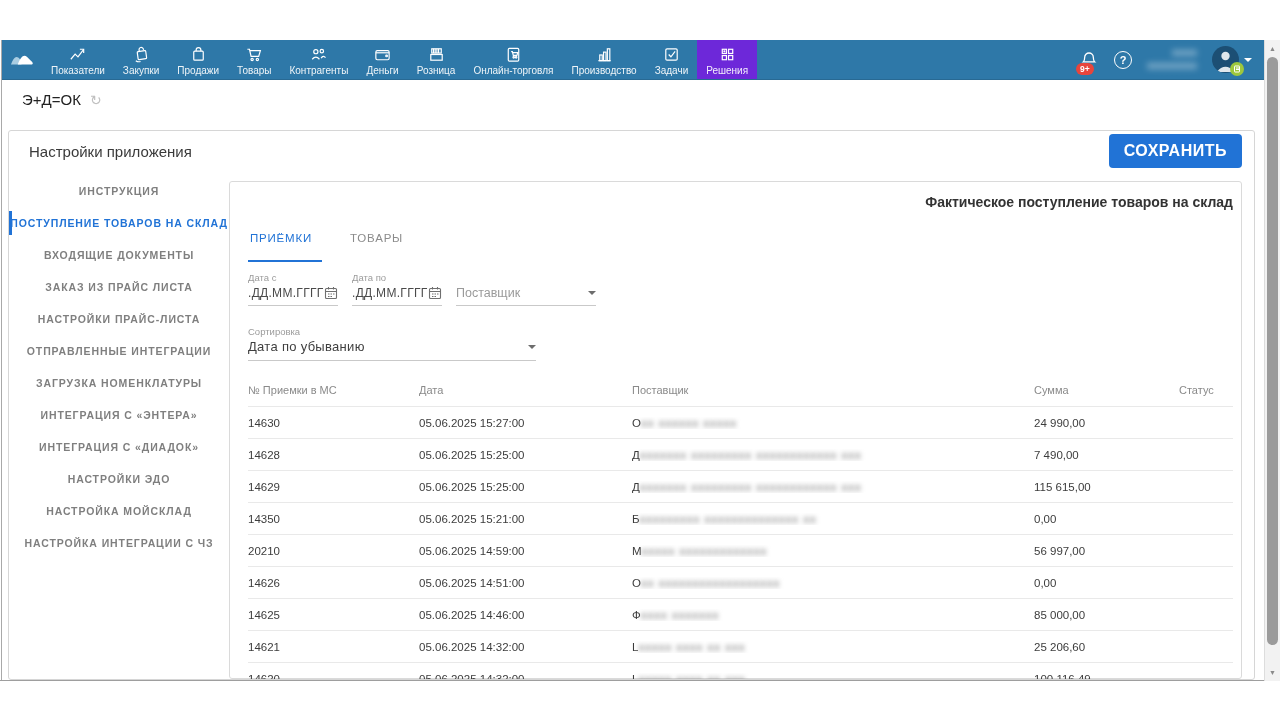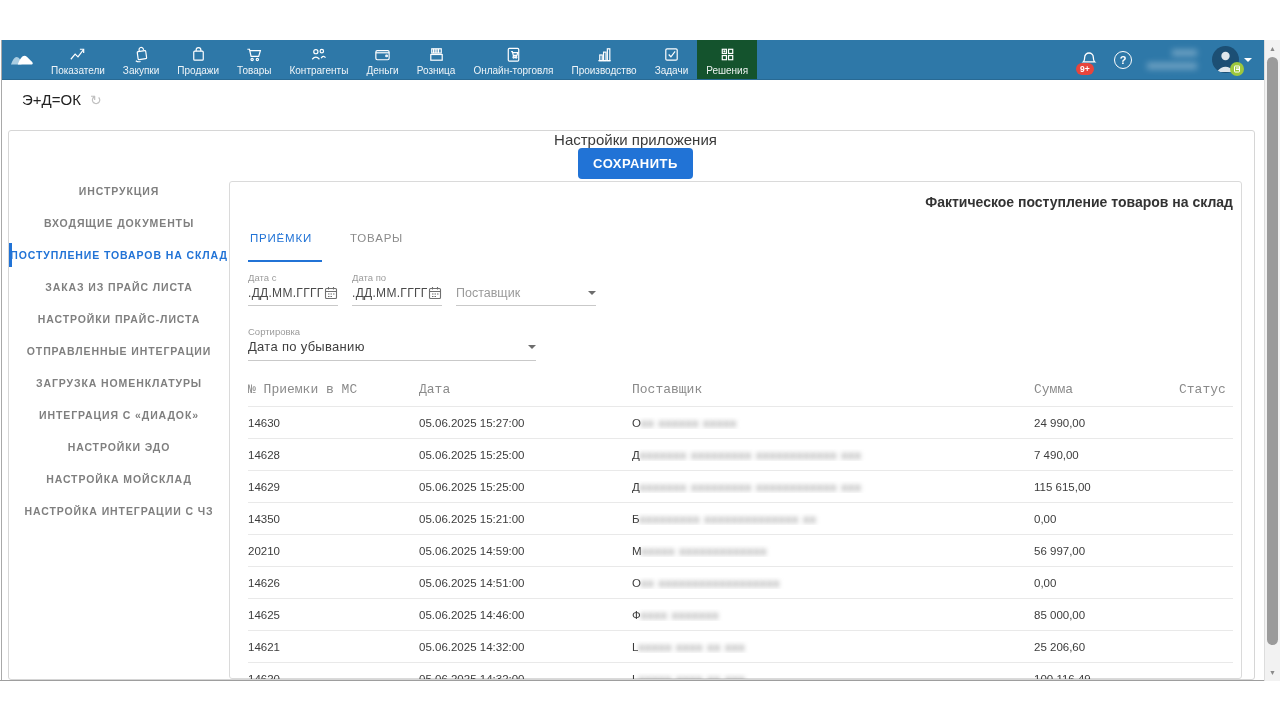--- a/index.html
+++ b/index.html
@@ -10,21 +10,21 @@
   
   .win-left { position:absolute; left:1px; top:40px; width:1px; height:641px; background:#a9a9a9; }
   .win-bottom { position:absolute; left:0; top:680px; width:1280px; height:1px; background:#9e9e9e; }
 
   
   .topbar { position:absolute; left:2px; top:40px; width:1262px; height:40px;
     background:#2e78a8; display:flex; align-items:stretch; border-bottom:1px solid rgba(0,0,0,.12); }
   .logo-box { width:40px; display:flex; align-items:center; justify-content:center; }
   .nav-item { display:flex; flex-direction:column; align-items:center; justify-content:center;
     padding:3px 9px 2px; cursor:pointer; }
-  .nav-item.active { background:#14532d; }
+  .nav-item.active { background:#6d28d9; }
   .nav-item .nicon { height:19px; display:flex; align-items:center; }
   .nav-item .nicon svg { width:19px; height:19px; }
   .nav-item .nlabel { font-size:10px; color:rgba(255,255,255,.92); margin-top:1px; white-space:nowrap; }
   .topbar-right { margin-left:auto; display:flex; align-items:center; gap:15px; padding-right:12px; }
   .bell-wrap { position:relative; width:20px; height:20px; }
   .bell-wrap svg { width:20px; height:20px; }
   .bell-badge { position:absolute; left:-3px; bottom:-5px; background:#e8453c; color:#fff;
     font-size:8.5px; font-weight:700; border-radius:8px; padding:1.5px 4px; line-height:1; }
   .help-circle { width:18px; height:18px; border:1.5px solid #fff; border-radius:50%;
     color:#fff; font-size:11px; font-weight:700; display:flex; align-items:center; justify-content:center; }
@@ -43,24 +43,24 @@
 
   
   .ws-row { position:absolute; left:22px; top:91px; display:flex; align-items:center; gap:9px; }
   .ws-title { font-size:15px; font-weight:400; color:#222; }
   .refresh-ic { color:#c0c0c0; font-size:14px; line-height:1; }
 
   
   .main-card { position:absolute; left:8px; top:130px; width:1247px; height:550px;
     background:#fff; border:1px solid #d6d6d6; border-radius:3px; overflow:hidden; }
   .card-header { height:40px; display:flex; align-items:center; justify-content:space-between;
-    padding:0 12px 0 20px;flex-direction:column; }
+    padding:0 12px 0 20px; }
   .panel-title { font-size:15px; color:#3a3a3a; }
   .save-btn { background:#2173d6; color:#fff; border:none; border-radius:4px;
-    font-family:inherit; font-size:13px; font-weight:700; letter-spacing:.5px;
+    font-family:inherit; font-size:16px; font-weight:700; letter-spacing:.5px;
     padding:8px 15px; cursor:pointer; }
   .card-body { display:flex; }
   .side-nav { width:220px; flex:none; padding-top:4px; }
   .side-item { position:relative; height:32px; display:flex; align-items:center; justify-content:center;
     text-align:center; padding:0 6px; font-size:10.5px; font-weight:600; letter-spacing:.9px;
     color:#7f7f7f; cursor:pointer; white-space:nowrap; }
   .side-item.active { color:#2173d6; }
   .side-item.active::before { content:''; position:absolute; left:0; top:4px; bottom:4px;
     width:3px; background:#2173d6; }
 
@@ -83,21 +83,21 @@
   .cal-ic svg { width:14px; height:14px; display:block; }
   .caret-g { width:0; height:0; border-left:4px solid transparent; border-right:4px solid transparent;
     border-top:4.5px solid #6d6d6d; }
   .sort-field { width:288px; margin-top:18px; border-bottom:1px solid #c9c9c9; padding-bottom:6px; }
   .sort-field .fvalue { font-size:13px; color:#3f3f3f; margin-top:2px; }
 
   
   .table { margin-top:12px; }
   .trow { display:flex; align-items:center; height:32px; border-bottom:1px solid #e9e9e9;
     font-size:11.5px; color:#3c3c3c; }
-  .trow.thead { height:34px; font-size:13px; color:#8a8a8a;font-family:Liberation Mono, monospace; }
+  .trow.thead { height:34px; font-size:11px; color:#8a8a8a; }
   .c1 { width:171px; } .c2 { width:213px; } .c3 { width:402px; overflow:hidden; white-space:nowrap; }
   .c4 { width:145px; } .c5 { flex:1; }
   .blur-sm { filter:blur(2.6px); color:#6a6a6a; letter-spacing:1px; }
 
   
   .scrollbar { position:absolute; right:0; top:40px; width:16px; height:641px;
     background:#f2f2f2; border-left:1px solid #ddd; }
   .sb-arrow { position:absolute; left:0; width:15px; height:15px; color:#8a8a8a; font-size:7px;
     display:flex; align-items:center; justify-content:center; }
   .sb-up { top:1px; } .sb-down { bottom:1px; }
@@ -286,44 +286,47 @@
       <button class="save-btn">СОХРАНИТЬ</button>
     </div>
     <div class="card-body">
 
       <div class="side-nav">
 
           <div class="side-item">
             <span>ИНСТРУКЦИЯ</span>
           </div>
 
-          <div class="side-item">
-            <span>ВХОДЯЩИЕ ДОКУМЕНТЫ</span>
-          </div>
-
           <div class="side-item active">
             <span>ПОСТУПЛЕНИЕ ТОВАРОВ НА СКЛАД</span>
           </div>
 
           <div class="side-item">
+            <span>ВХОДЯЩИЕ ДОКУМЕНТЫ</span>
+          </div>
+
+          <div class="side-item">
             <span>ЗАКАЗ ИЗ ПРАЙС ЛИСТА</span>
           </div>
 
           <div class="side-item">
             <span>НАСТРОЙКИ ПРАЙС-ЛИСТА</span>
           </div>
 
           <div class="side-item">
             <span>ОТПРАВЛЕННЫЕ ИНТЕГРАЦИИ</span>
           </div>
 
           <div class="side-item">
             <span>ЗАГРУЗКА НОМЕНКЛАТУРЫ</span>
           </div>
 
+          <div class="side-item">
+            <span>ИНТЕГРАЦИЯ С «ЭНТЕРА»</span>
+          </div>
 
           <div class="side-item">
             <span>ИНТЕГРАЦИЯ С «ДИАДОК»</span>
           </div>
 
           <div class="side-item">
             <span>НАСТРОЙКИ ЭДО</span>
           </div>
 
           <div class="side-item">

